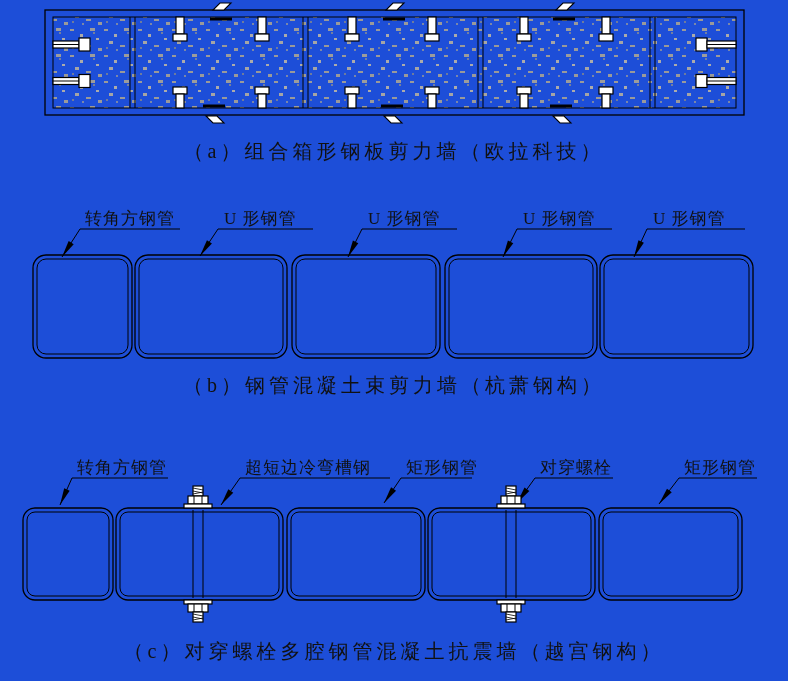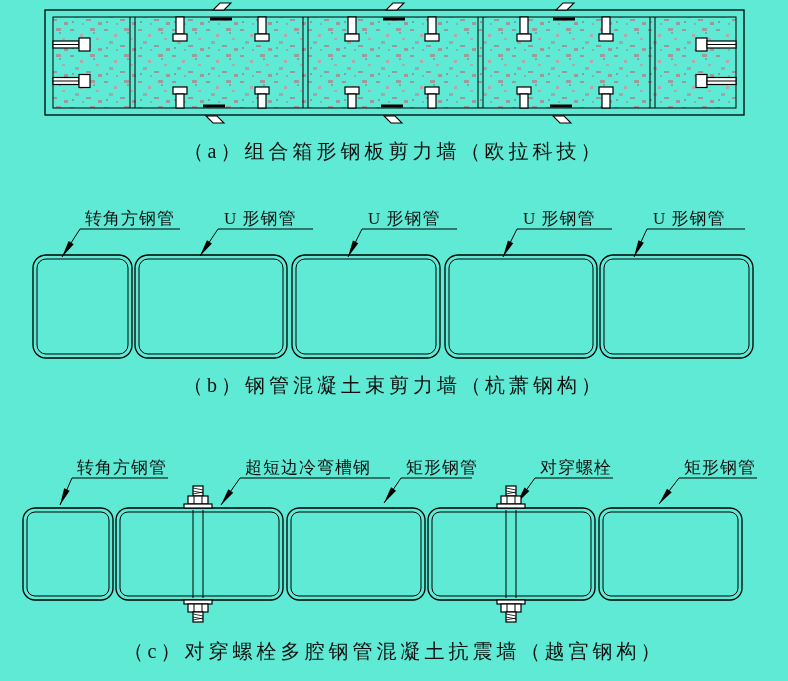--- a/index.html
+++ b/index.html
@@ -1,16 +1,16 @@
 <!DOCTYPE html>
 <html><head>
 <meta charset="utf-8">
 <style>
   html,body{margin:0;padding:0;background:#fff;}
-  .page{position:relative;width:788px;height:681px;background:#5eead4;overflow:hidden;
+  .page{position:relative;width:788px;height:681px;background:#1d4ed8;overflow:hidden;
         font-family:"Liberation Serif","DejaVu Serif",serif;}
   svg{display:block;}
   .ln{stroke:#000;fill:none;stroke-width:1.3;}
   .thin{stroke:#000;fill:none;stroke-width:1;}
   .wf{fill:#ffffff;stroke:#000;stroke-width:1.2;}
   .plate{stroke:#000;stroke-width:3;fill:none;}
   .leader{stroke:#000;stroke-width:1;fill:none;}
   .lbl{font-family:"Liberation Serif","DejaVu Serif",serif;font-size:17px;fill:#111;letter-spacing:1px;}
   .cap{font-family:"Liberation Serif","DejaVu Serif",serif;font-size:20px;fill:#111;letter-spacing:4px;}
 </style>

